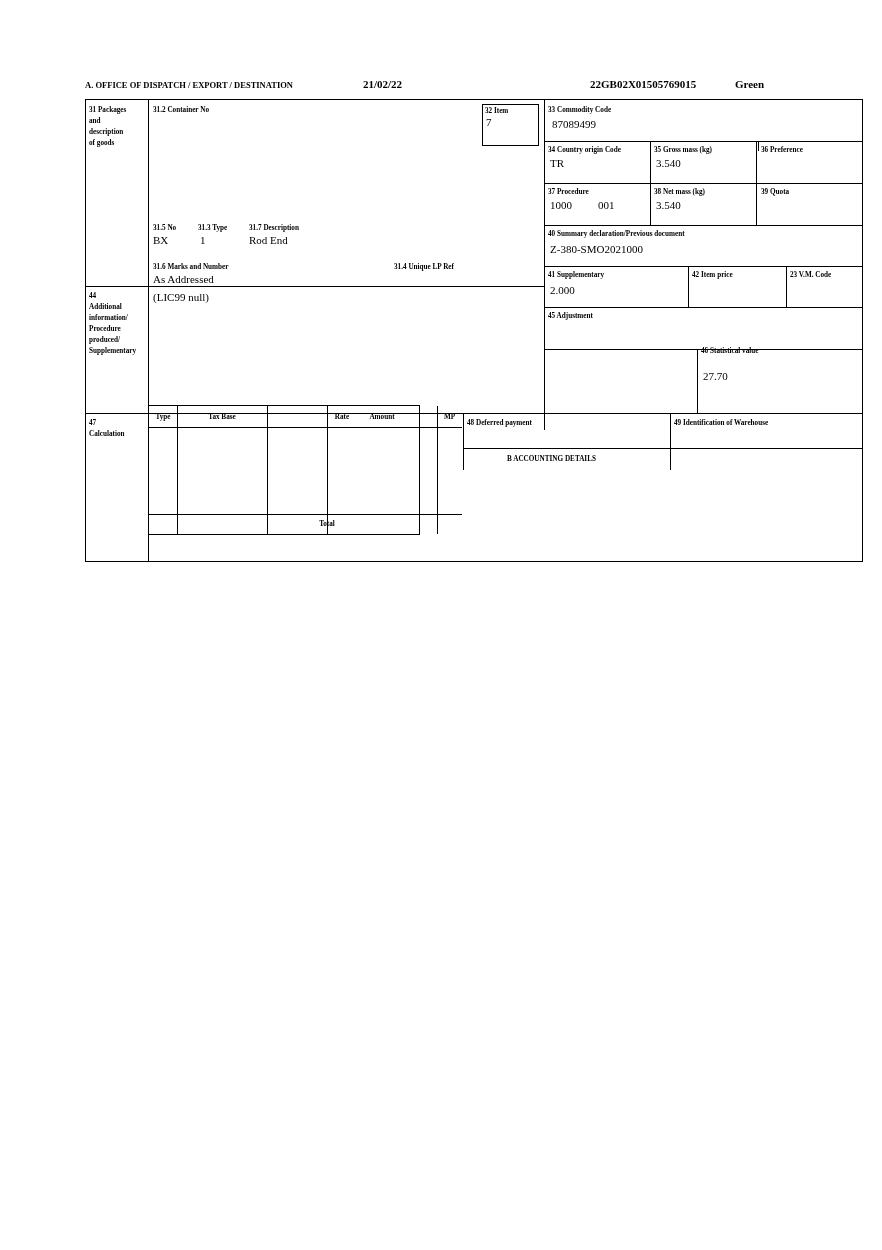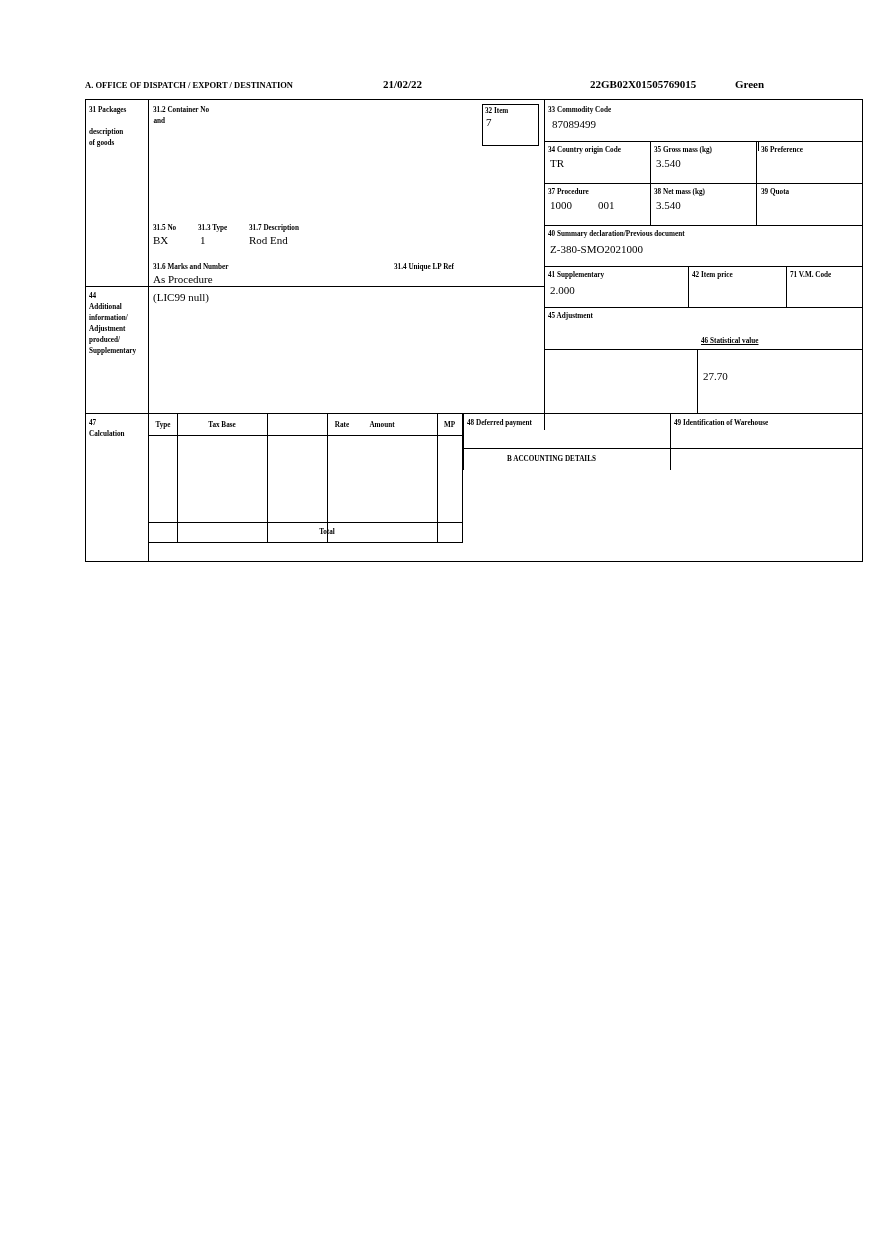--- a/index.html
+++ b/index.html
@@ -37,21 +37,20 @@
     position: absolute;
     left: 0; top: 0;
     white-space: nowrap;
   }
   .header-date {
     position: absolute;
     left: 278px; top: -2px;
     font-size: 11px;
     font-weight: bold;
     white-space: nowrap;
-    margin-left: 20px;
   }
   .header-mrn {
     position: absolute;
     left: 505px; top: -2px;
     font-size: 11px;
     font-weight: bold;
     white-space: nowrap;
   }
   .header-lane {
     position: absolute;
@@ -127,37 +126,37 @@
 
     <div class="vline" style="left:62px; top:0; height:462px;"></div>
 
     <div class="vline" style="left:458px; top:0; height:330px;"></div>
 
     <div class="hline" style="left:0; top:186px; width:458px;"></div>
 
     <div class="hline" style="left:0; top:313px; width:776px;"></div>
 
     <div class="lbl lbl-wrap" style="left:3px; top:6px;">31 Packages</div>
-    <div class="lbl lbl-wrap" style="left:19px; top:17px;text-align:right;">and</div>
+    <div class="lbl lbl-wrap" style="left:3px; top:17px;">and</div>
     <div class="lbl lbl-wrap" style="left:3px; top:28px;">description</div>
     <div class="lbl lbl-wrap" style="left:3px; top:39px;">of goods</div>
 
     <div class="lbl" style="left:67px; top:6px;">31.2 Container No</div>
     <div class="val" style="left:67px; top:17px;"></div>
 
     <div class="lbl" style="left:67px; top:124px;">31.5 No</div>
     <div class="lbl" style="left:112px; top:124px;">31.3 Type</div>
     <div class="lbl" style="left:163px; top:124px;">31.7 Description</div>
 
     <div class="val" style="left:67px; top:134px;">BX</div>
     <div class="val" style="left:114px; top:134px;">1</div>
     <div class="val" style="left:163px; top:134px;">Rod End</div>
 
     <div class="lbl" style="left:67px; top:163px;">31.6 Marks and Number</div>
-    <div class="val" style="left:67px; top:173px;">As Procedure</div>
+    <div class="val" style="left:67px; top:173px;">As Addressed</div>
     <div class="lbl" style="left:308px; top:163px;">31.4 Unique LP Ref</div>
     <div class="val-sm" style="left:308px; top:173px;"></div>
 
     <div class="box" style="left:396px; top:4px; width:57px; height:42px;">
       <div class="lbl" style="left:2px; top:2px;">32 Item</div>
       <div class="val" style="left:3px; top:11px;">7</div>
     </div>
 
     <div class="lbl" style="left:462px; top:6px;">33 Commodity Code</div>
     <div class="val" style="left:466px; top:18px;">87089499</div>
@@ -196,47 +195,47 @@
     <div class="hline" style="left:458px; top:166px; width:318px;"></div>
 
     <div class="lbl" style="left:462px; top:171px;">41 Supplementary</div>
     <div class="val" style="left:464px; top:184px;">2.000</div>
 
     <div class="vline" style="left:602px; top:166px; height:41px;"></div>
     <div class="lbl" style="left:606px; top:171px;">42 Item price</div>
     <div class="val" style="left:608px; top:184px;"></div>
 
     <div class="vline" style="left:700px; top:166px; height:41px;"></div>
-    <div class="lbl" style="left:704px; top:171px;">71 V.M. Code</div>
+    <div class="lbl" style="left:704px; top:171px;">23 V.M. Code</div>
     <div class="val" style="left:706px; top:184px;"></div>
 
     <div class="hline" style="left:458px; top:207px; width:318px;"></div>
 
     <div class="lbl" style="left:462px; top:212px;">45 Adjustment</div>
     <div class="val" style="left:464px; top:224px;"></div>
     <div class="hline" style="left:458px; top:249px; width:318px;"></div>
 
     <div class="dotted-v" style="left:458px; top:249px; height:64px;"></div>
     <div class="vline" style="left:611px; top:249px; height:64px;"></div>
-    <div class="lbl" style="left:615px; top:237px;text-decoration:underline;">46 Statistical value</div>
+    <div class="lbl" style="left:615px; top:247px;">46 Statistical value</div>
     <div class="val" style="left:617px; top:270px;">27.70</div>
 
     <div class="lbl lbl-wrap" style="left:3px; top:192px;">44</div>
     <div class="lbl lbl-wrap" style="left:3px; top:203px;">Additional</div>
     <div class="lbl lbl-wrap" style="left:3px; top:214px;">information/</div>
-    <div class="lbl lbl-wrap" style="left:3px; top:225px;">Adjustment</div>
+    <div class="lbl lbl-wrap" style="left:3px; top:225px;">Procedure</div>
     <div class="lbl lbl-wrap" style="left:3px; top:236px;">produced/</div>
     <div class="lbl lbl-wrap" style="left:3px; top:247px;">Supplementary</div>
 
     <div class="val" style="left:67px; top:191px;">(LIC99 null)</div>
 
     <div class="lbl lbl-wrap" style="left:3px; top:319px;">47</div>
     <div class="lbl lbl-wrap" style="left:3px; top:330px;">Calculation</div>
 
-    <div class="box" style="left:62px; top:313px; width:315px; height:130px;">
+    <div class="box" style="left:62px; top:305px; width:272px; height:130px;">
 
       <div class="vline" style="left:28px; top:0; height:128px;"></div>
       <div class="vline" style="left:118px; top:0; height:128px;"></div>
       <div class="vline" style="left:178px; top:0; height:128px;"></div>
       <div class="vline" style="left:288px; top:0; height:128px;"></div>
 
       <div class="hline" style="left:0; top:21px; width:313px;"></div>
 
       <div class="hline" style="left:0; top:108px; width:313px;"></div>
 

